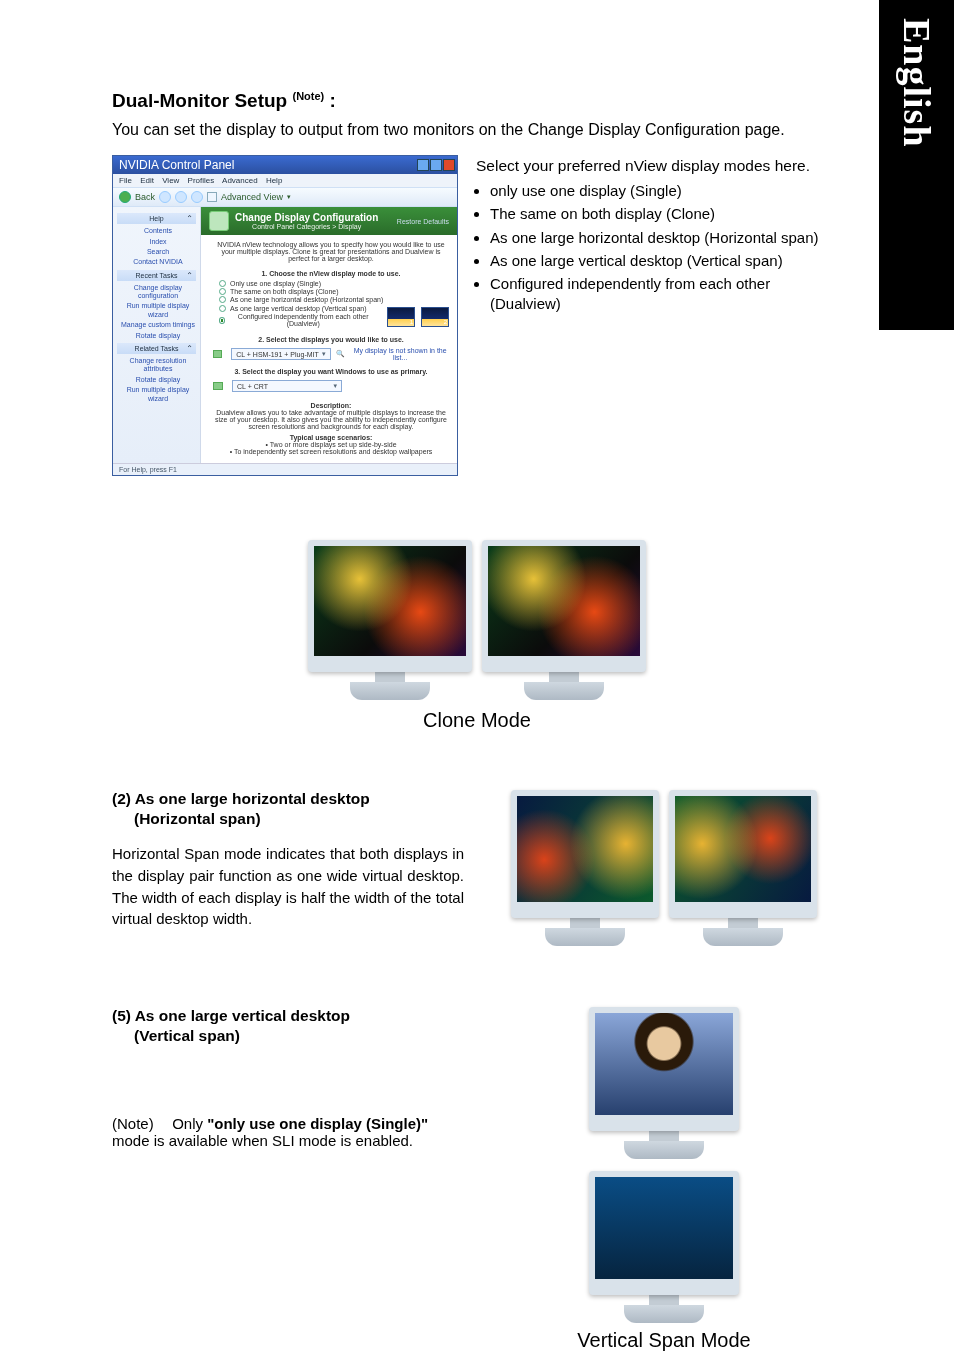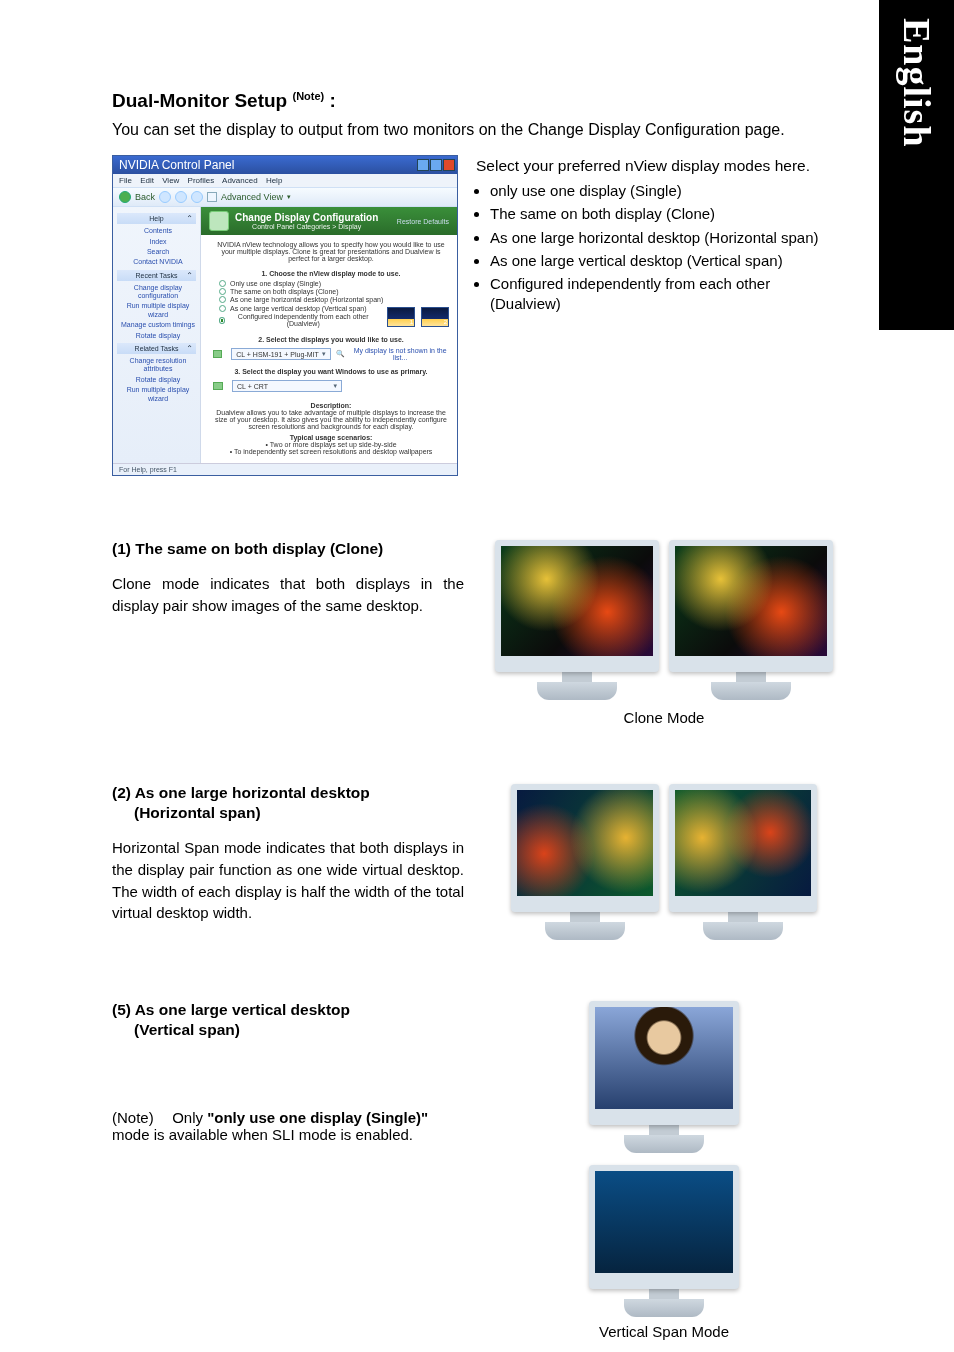--- a/index.html
+++ b/index.html
@@ -144,21 +144,21 @@
   ul.modes { margin: 0 0 0 14px; padding: 0; list-style: disc; }
   ul.modes li { margin: 3px 0; line-height: 1.35; }
 
   
   .section { display: flex; gap: 22px; margin-top: 32px; align-items: flex-start; }
   .section .txt { width: 352px; }
   .section .imgcol { flex: 1; text-align: center; }
   .sec-h { font-weight: bold; font-size: 15.5px; margin: 0 0 4px 0; }
   .sec-h.sub { padding-left: 22px; }
   .sec-body { font-size: 15px; line-height: 1.45; text-align: justify; }
-  .caption { font-size: 15px; margin-top: 6px; }
+  .caption { font-size: 20px; margin-top: 6px; }
 
   
   .clone-pair, .hspan-pair { display: inline-flex; gap: 10px; align-items: flex-end; }
   .vspan-pair { display: inline-flex; flex-direction: column; gap: 12px; align-items: center; }
   .mon-big {
     width: 164px; height: 132px;
     border: 6px solid #d9e2ea;
     border-bottom-width: 16px;
     border-radius: 4px;
     background: #111;
@@ -366,24 +366,20 @@
         <li>only use one display (Single)</li>
         <li>The same on both display (Clone)</li>
         <li>As one large horizontal desktop (Horizontal span)</li>
         <li>As one large vertical desktop (Vertical span)</li>
         <li>Configured independently from each other (Dualview)</li>
       </ul>
     </div>
   </div>
 
   <div class="section gap-big">
-    <div class="txt">
-      <p class="sec-h">(1) The same on both display (Clone)</p>
-      <p class="sec-body">Clone mode indicates that both displays in the display pair show images of the same desktop.</p>
-    </div>
     <div class="imgcol">
       <div class="clone-pair">
         <div class="mon-wrap">
             <div class="mon-big">
               <div class="mon-inner"></div>
             </div>
             <div class="mon-stand"></div>
             <div class="mon-base"></div>
           </div>
         <div class="mon-wrap">

